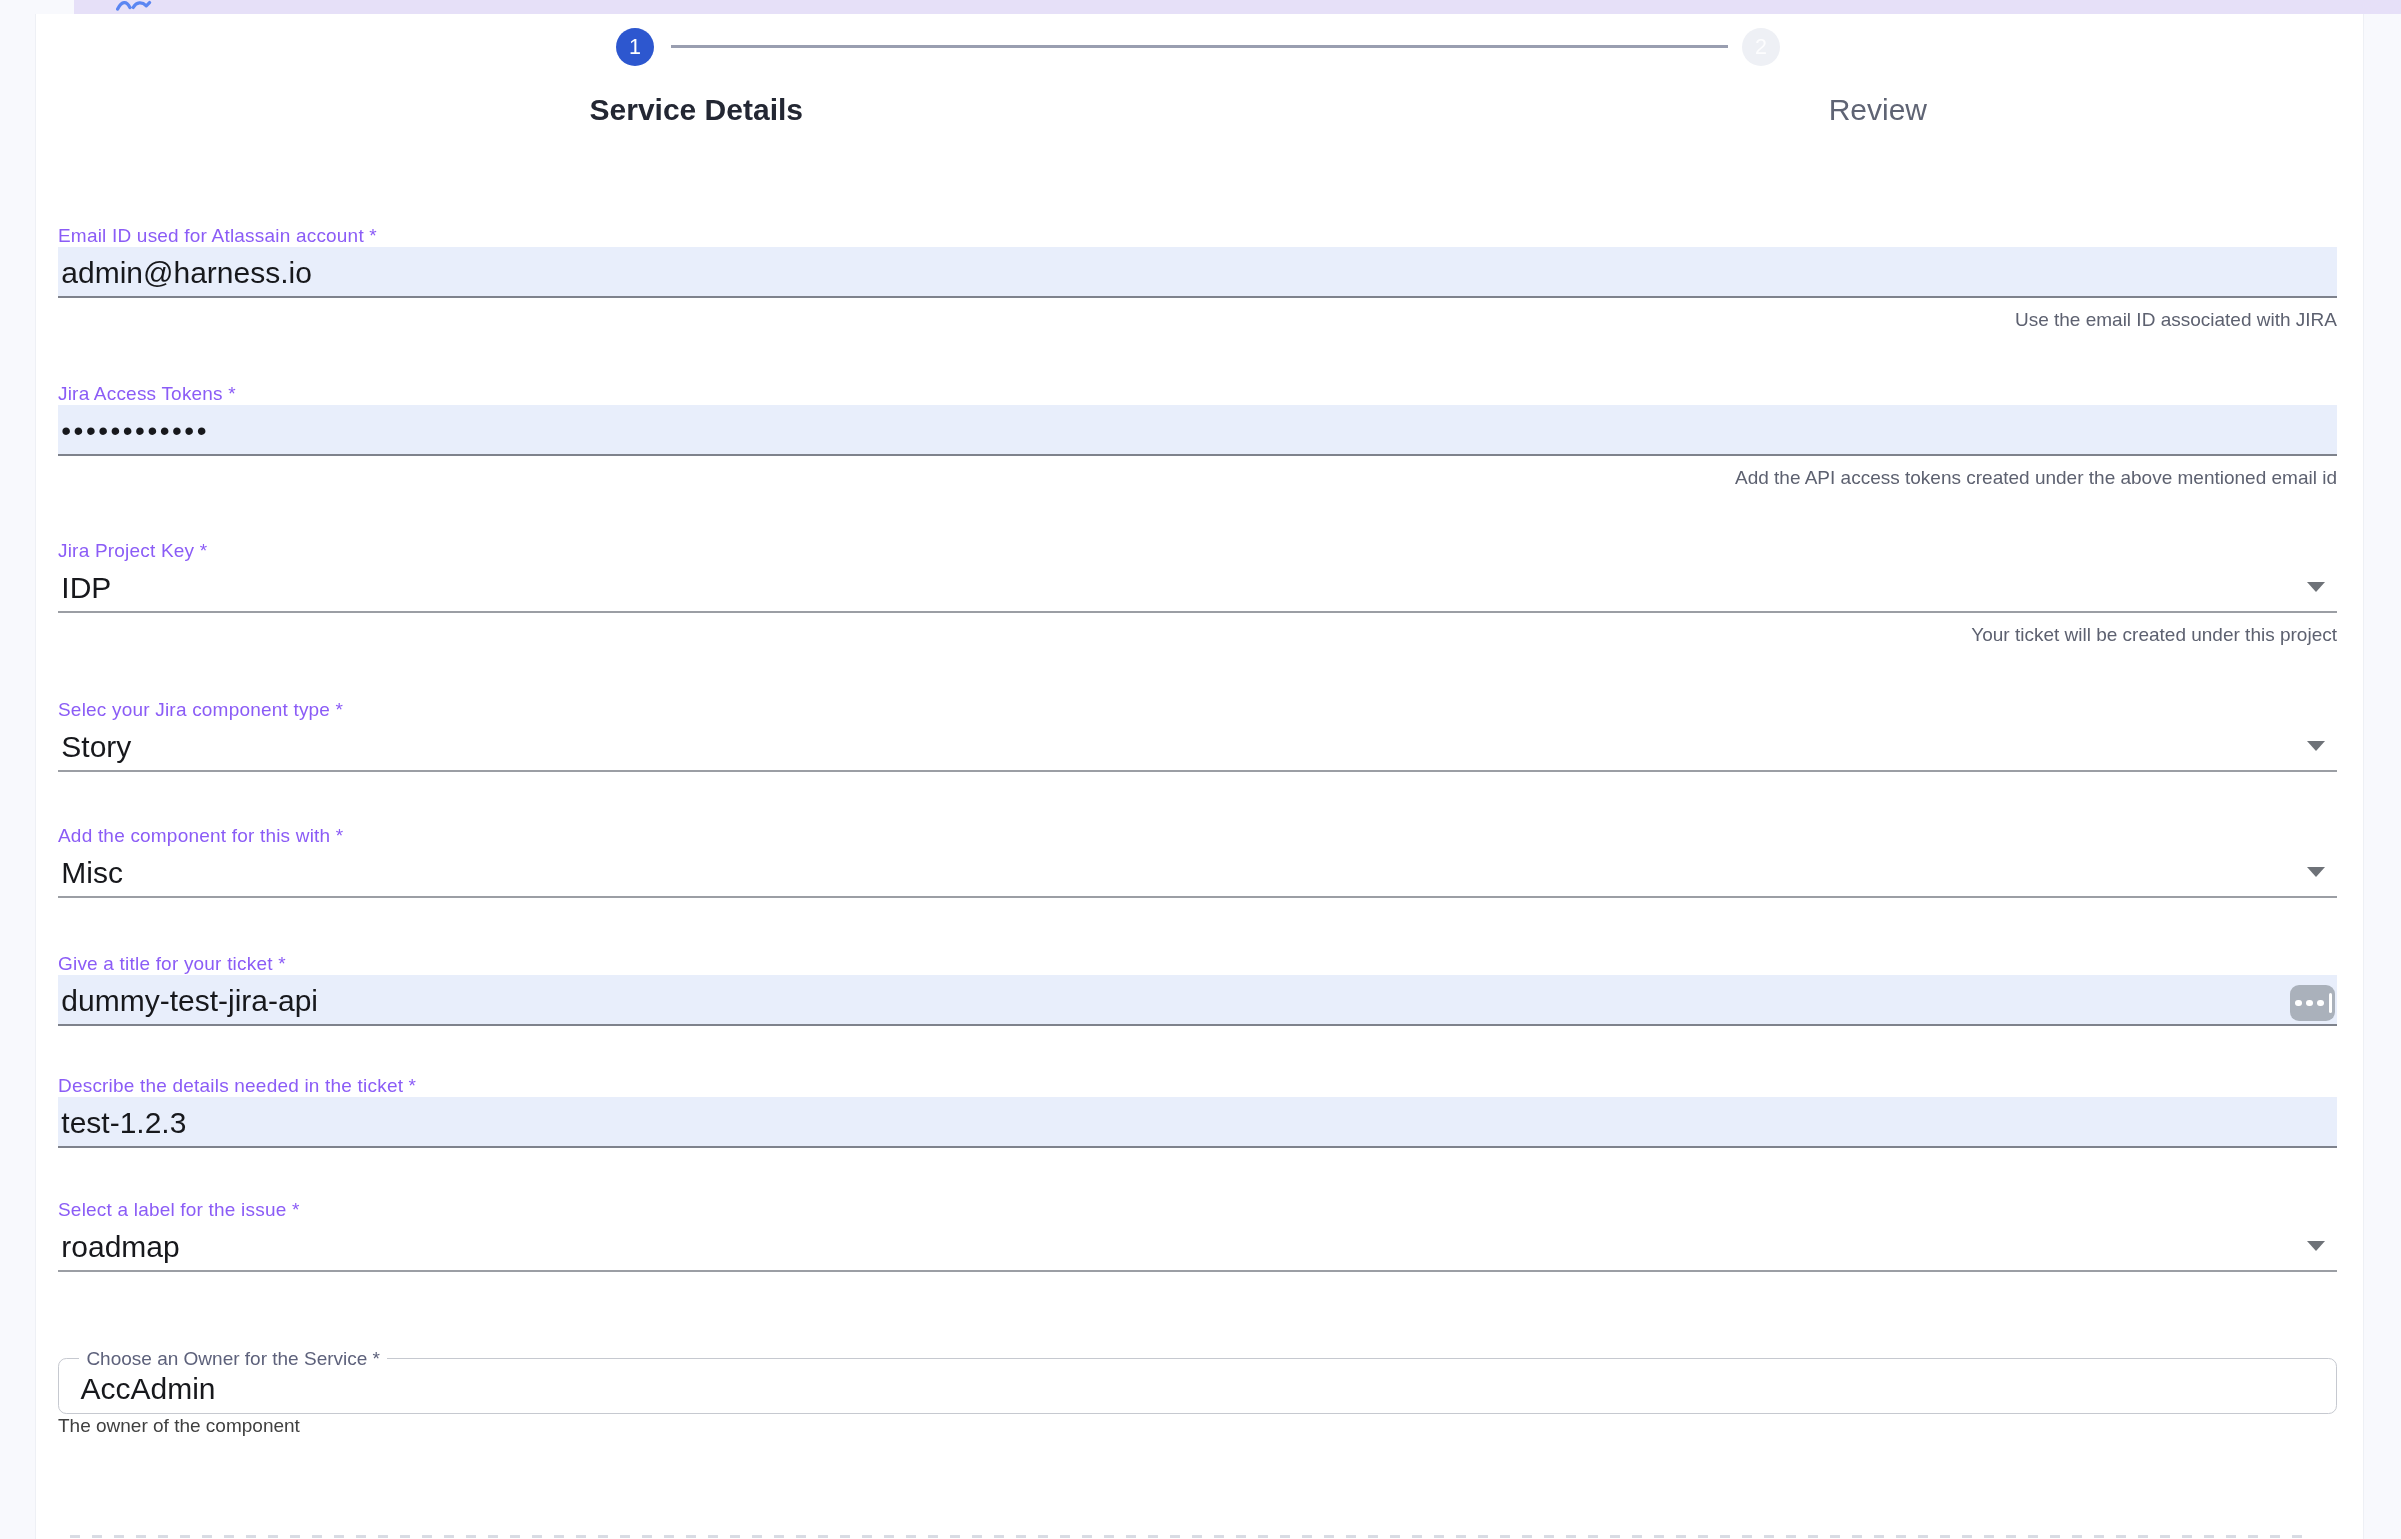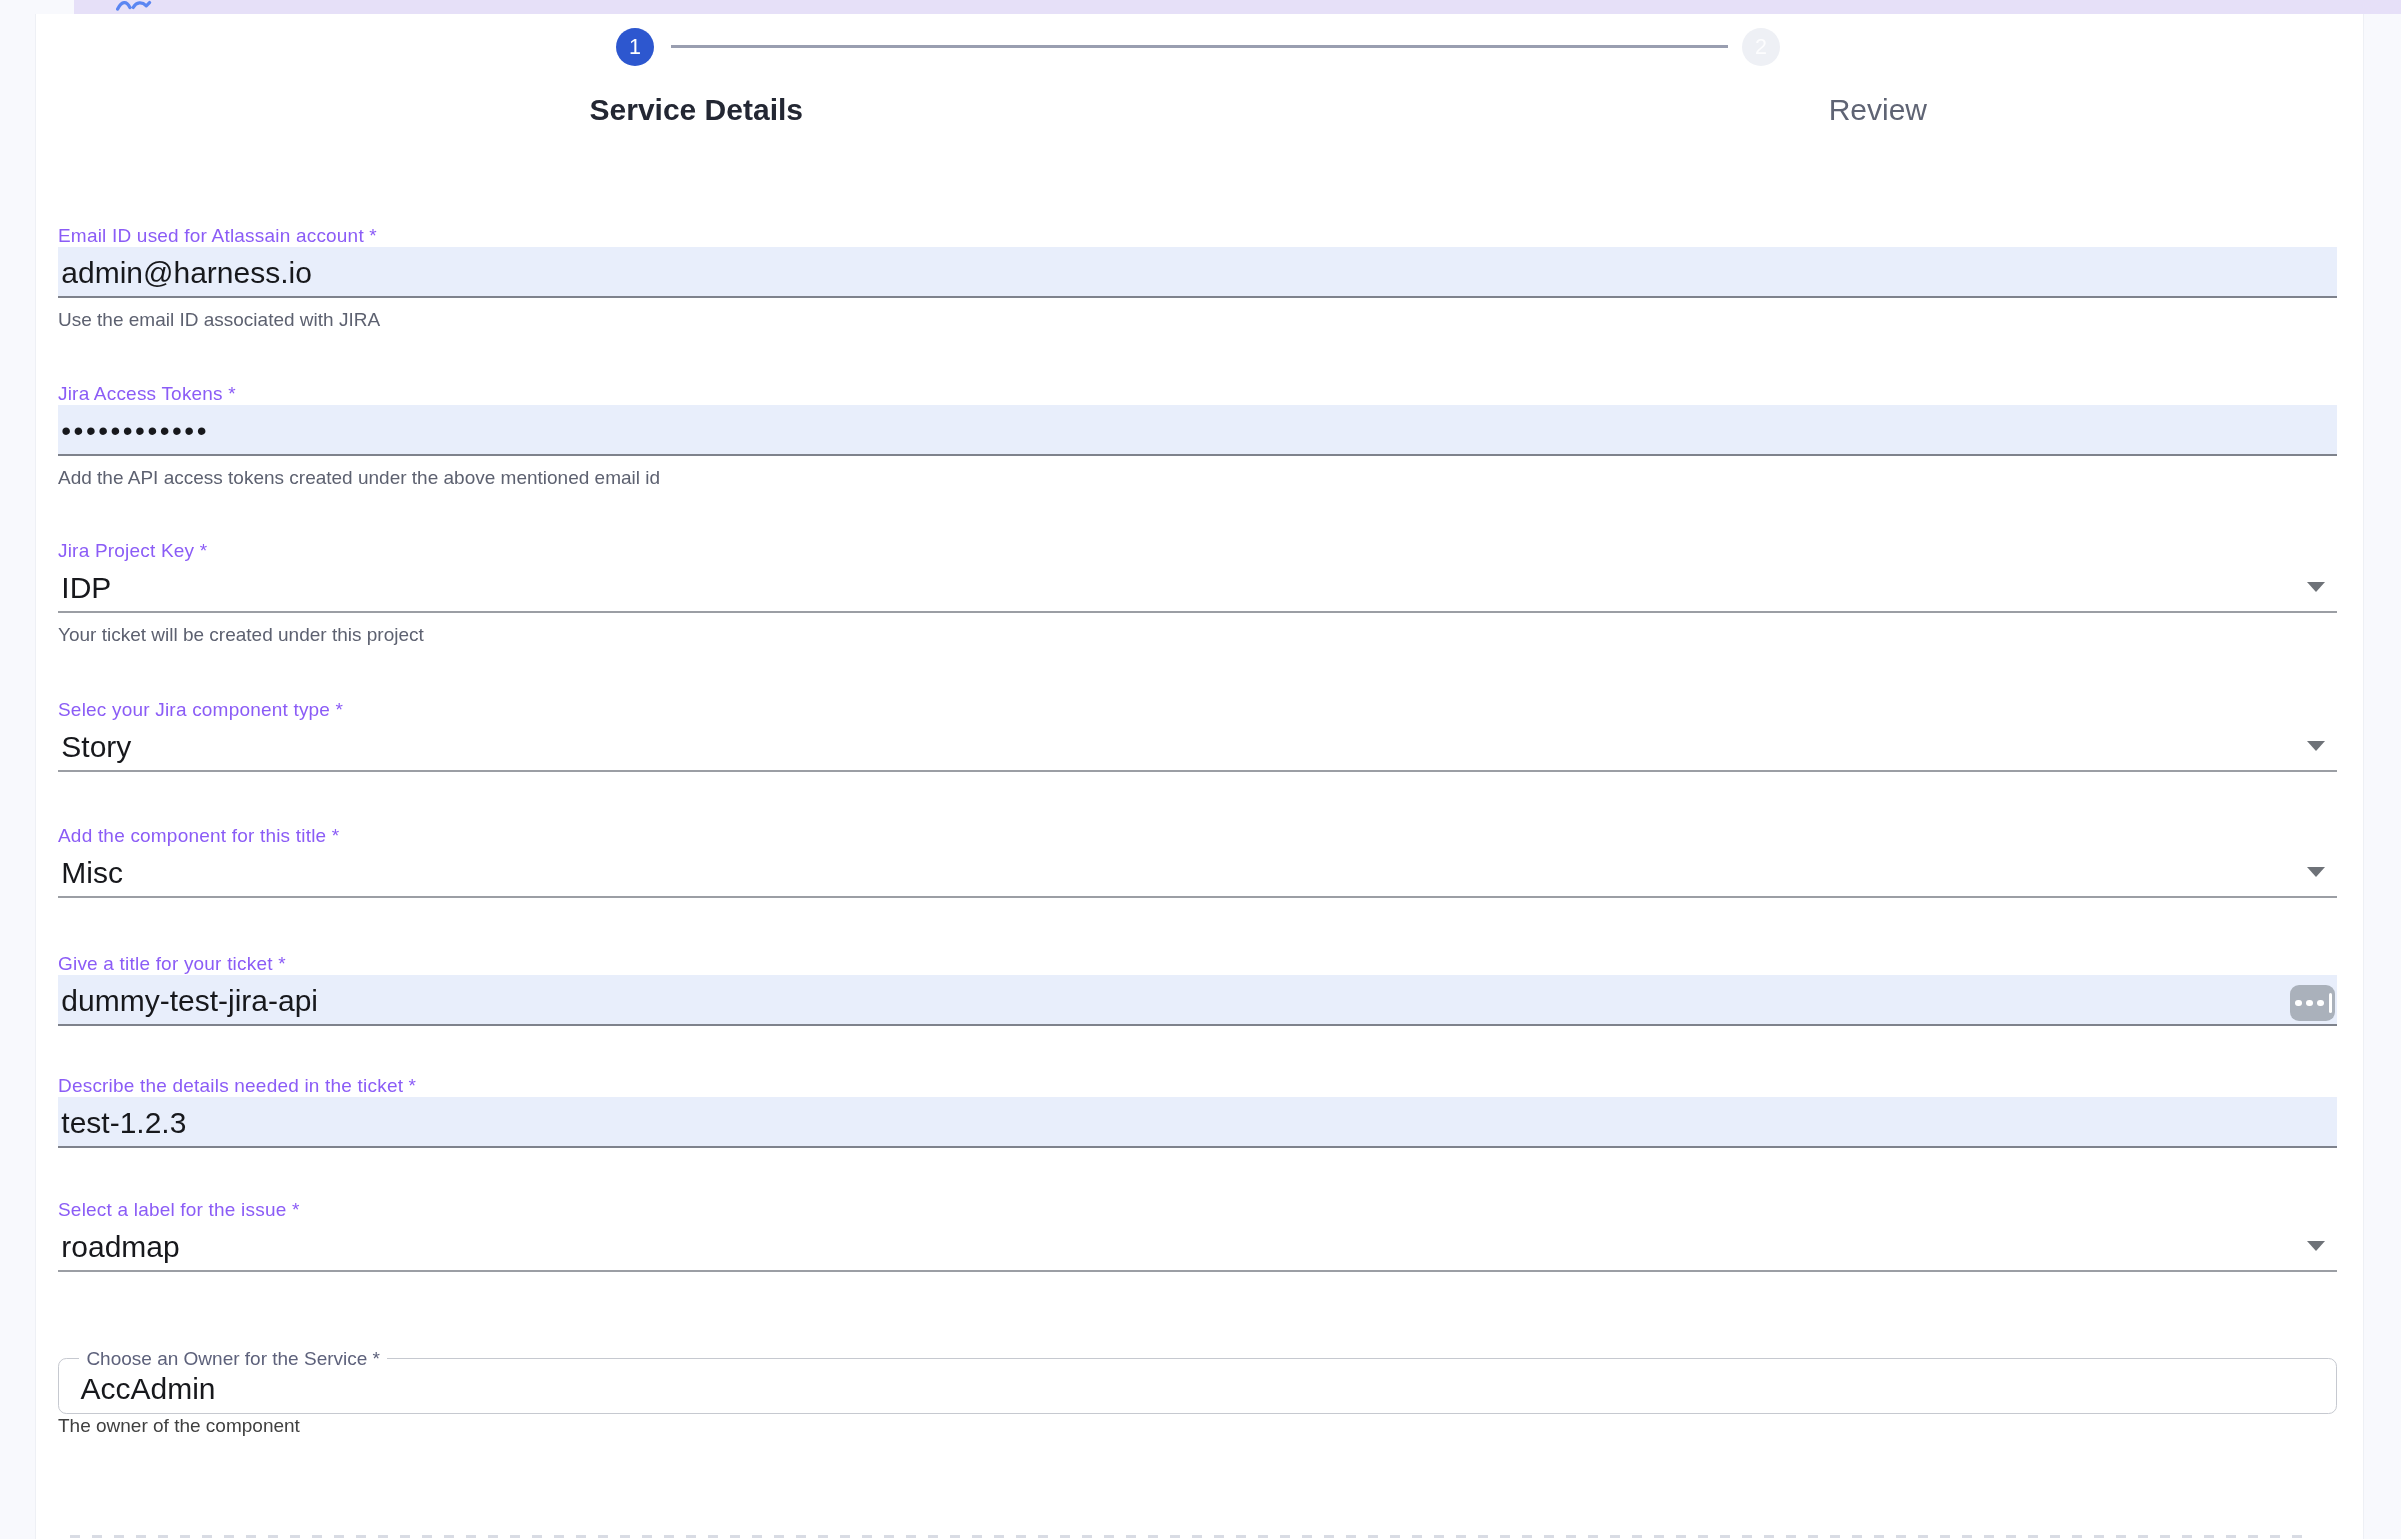--- a/index.html
+++ b/index.html
@@ -45,21 +45,21 @@
   .field-label { font-size:19px; line-height:21.5px; color:#8b5cf6; letter-spacing:0.2px; }
   .input-box { position:relative; height:51px; }
   .input-box .value { display:block; line-height:51px; font-size:30px; color:#17181c;
     padding-left:3.3px; white-space:nowrap; }
   .filled { background:var(--filled-bg,#e8eefb); border-bottom:2.5px solid #7e828c; }
   .selectbox { background:transparent; border-bottom:2.5px solid #9b9ea4; cursor:pointer; }
   .dots .value { letter-spacing:2.5px; font-size:28px; }
   .select-arrow { position:absolute; right:11.6px; top:20.7px; width:0; height:0;
     border-left:9px solid transparent; border-right:9px solid transparent;
     border-top:10.8px solid #6e7278; }
-  .field-helper { margin-top:10px; font-size:19px; line-height:23px; color:#5d6170; }
+  .field-helper { margin-top:10px; font-size:19px; line-height:23px; color:#5d6170;text-align:right; }
 
   
   .adorn-badge { position:absolute; right:1.7px; bottom:2.5px; width:45px; height:36px;
     background:#aab1bb; border-radius:9px; display:flex; align-items:center;
     justify-content:center; cursor:pointer; }
   .adorn-badge .dot { width:6.6px; height:6.6px; border-radius:50%; background:#ffffff; margin:0 2.1px; }
   .adorn-badge .bar { width:3.3px; height:20px; background:#ffffff; border-radius:1.7px; margin-left:3.3px; }
 
   
   .outlined-wrap { position:relative; }
@@ -125,21 +125,21 @@
 
   <div class="field" style="top:699px;">
     <div class="field-label">Selec your Jira component type *</div>
     <div class="input-box selectbox">
       <span class="value">Story</span>
       <span class="select-arrow"></span>
     </div>
   </div>
 
   <div class="field" style="top:825px;">
-    <div class="field-label">Add the component for this title *</div>
+    <div class="field-label">Add the component for this with *</div>
     <div class="input-box selectbox">
       <span class="value">Misc</span>
       <span class="select-arrow"></span>
     </div>
   </div>
 
   <div class="field" style="top:953px;">
     <div class="field-label">Give a title for your ticket *</div>
     <div class="input-box filled">
       <span class="value">dummy-test-jira-api</span>

